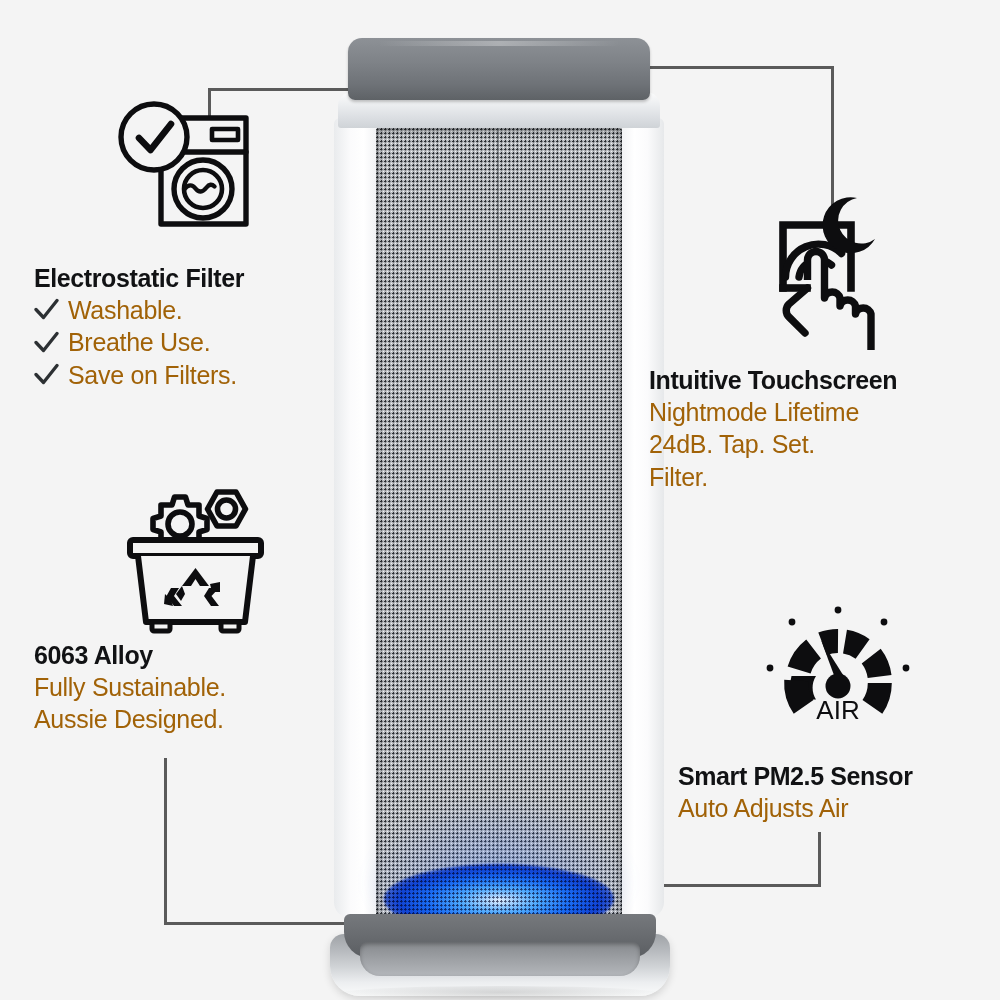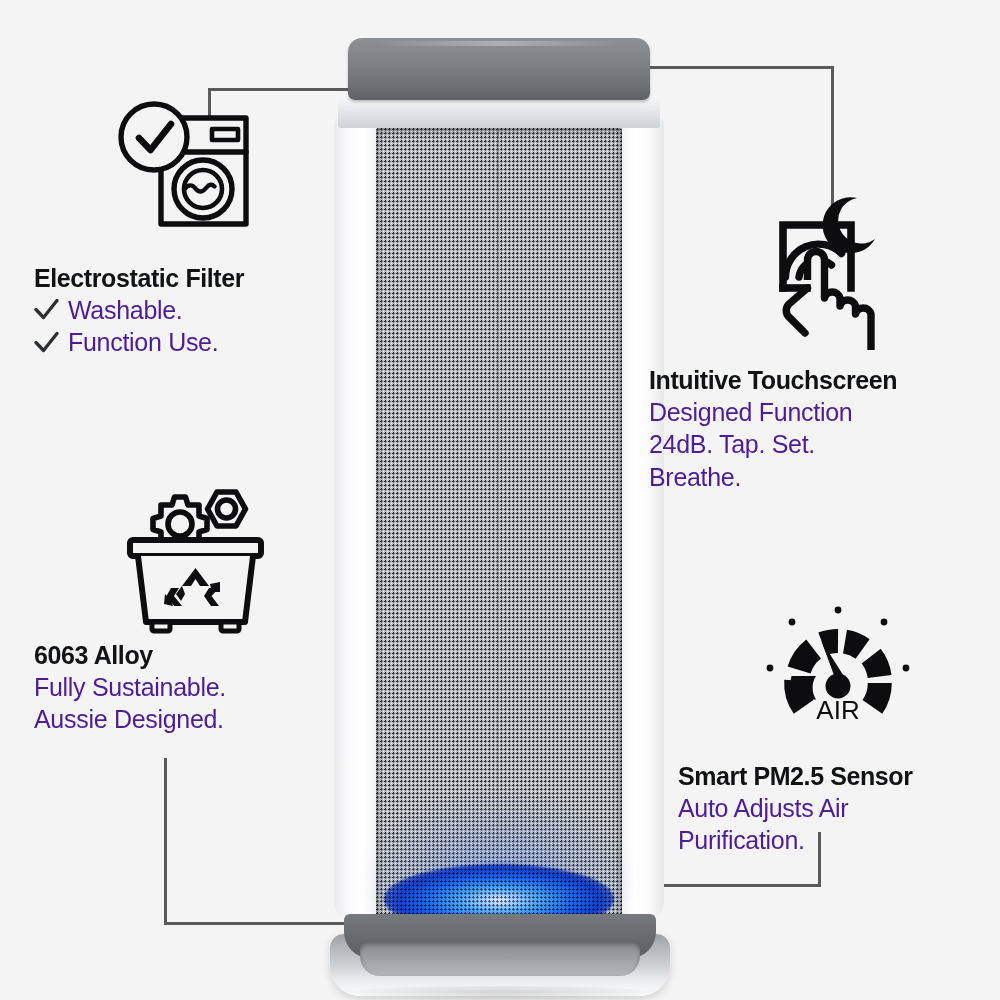--- a/index.html
+++ b/index.html
@@ -131,21 +131,21 @@
   .ftitle{
     font-weight:bold;
     font-size:25px;
     color:#111214;
     letter-spacing:-0.4px;
     white-space:nowrap;
     line-height:1.18;
   }
   .fline{
     font-size:25px;
-    color:#4c1d95;
+    color:#a16207;
     letter-spacing:-0.3px;
     white-space:nowrap;
     line-height:1.30;
   }
   .fline.chk{ display:flex; align-items:center; gap:9px; }
   .chk-g{ flex:0 0 auto; }
 
   #f-filter{ left:34px; top:96px; }
   #f-filter .ficon{ margin-left:80px; }
   #f-filter .ftitle{ margin-top:14px; }
@@ -219,21 +219,27 @@
     <div class="fline chk">
       <svg class="chk-g" width="25" height="23" viewBox="0 0 25 23">
         <path d="M2 11.5 L9.5 19.5 L23 2.5" stroke="#2c3033" stroke-width="3.3" fill="none" stroke-linecap="round" stroke-linejoin="round"></path>
       </svg>
       <span>Washable.</span>
     </div>
     <div class="fline chk">
       <svg class="chk-g" width="25" height="23" viewBox="0 0 25 23">
         <path d="M2 11.5 L9.5 19.5 L23 2.5" stroke="#2c3033" stroke-width="3.3" fill="none" stroke-linecap="round" stroke-linejoin="round"></path>
       </svg>
-      <span>Function Use.</span>
+      <span>Breathe Use.</span>
+    </div>
+    <div class="fline chk">
+      <svg class="chk-g" width="25" height="23" viewBox="0 0 25 23">
+        <path d="M2 11.5 L9.5 19.5 L23 2.5" stroke="#2c3033" stroke-width="3.3" fill="none" stroke-linecap="round" stroke-linejoin="round"></path>
+      </svg>
+      <span>Save on Filters.</span>
     </div>
   </div>
 
   <div class="feature" id="f-touch">
     <div class="ficon">
       <svg width="136" height="158" viewBox="0 0 136 158" fill="none">
 
         <path d="M38 96 L38 33 L106 33 L106 96" stroke="#0d0d0f" stroke-width="7.6" stroke-linecap="square" fill="none"></path>
         <path d="M38 96 L62 96" stroke="#0d0d0f" stroke-width="7.6" stroke-linecap="square"></path>
 
@@ -244,23 +250,23 @@
                  a8 8 0 0 1 15.5 0 L95 114
                  a8 8 0 0 1 15.5 0 L110.5 122
                  a8 8 0 0 1 15.5 0 L126 152
                  L126 158" stroke="#0d0d0f" stroke-width="7.4" fill="#f4f4f4" stroke-linejoin="round"></path>
         <path d="M62.5 96 L44 112 a9 9 0 0 0 0 13 L60 141" stroke="#0d0d0f" stroke-width="7.4" fill="none" stroke-linecap="round" stroke-linejoin="round"></path>
 
         <path d="M112 6 a28 28 0 1 0 18 41 a23 23 0 1 1 -18 -41 z" fill="#0d0d0f"></path>
       </svg>
     </div>
     <div class="ftitle">Intuitive Touchscreen</div>
-    <div class="fline">Designed Function</div>
+    <div class="fline">Nightmode Lifetime</div>
     <div class="fline">24dB. Tap. Set.</div>
-    <div class="fline">Breathe.</div>
+    <div class="fline">Filter.</div>
   </div>
 
   <div class="feature" id="f-alloy">
     <div class="ficon">
       <svg width="150" height="155" viewBox="0 0 150 155" fill="none" stroke="#0d0d0f" stroke-width="6" stroke-linejoin="round" stroke-linecap="round">
 
         <path d="M37 23 h11 l2.5 -8 h11 l2.5 8 h11 v11 l8 2.5 v11 l-8 2.5 v11 h-11 l-2.5 8 h-11 l-2.5 -8 h-11 v-11 l-8 -2.5 v-11 l8 -2.5 z" fill="#f4f4f4" stroke-width="5.6"></path>
         <circle cx="56" cy="42" r="12" fill="#f4f4f4" stroke-width="5.6"></circle>
 
         <path d="M93 10 L112 10 L121.5 27 L112 44 L93 44 L83.5 27 z" fill="#f4f4f4" stroke-width="5.6"></path>
@@ -314,16 +320,15 @@
         <circle cx="29" cy="22" r="3.4" fill="#0d0d0f"></circle>
         <circle cx="121" cy="22" r="3.4" fill="#0d0d0f"></circle>
         <circle cx="7" cy="68" r="3.4" fill="#0d0d0f"></circle>
         <circle cx="143" cy="68" r="3.4" fill="#0d0d0f"></circle>
 
         <text x="75" y="119" text-anchor="middle" font-family="Liberation Sans, sans-serif" font-size="26" fill="#0d0d0f">AIR</text>
       </svg>
     </div>
     <div class="ftitle">Smart PM2.5 Sensor</div>
     <div class="fline">Auto Adjusts Air</div>
-    <div class="fline">Purification.</div>
   </div>
 
 </div>
 
 </body></html>

